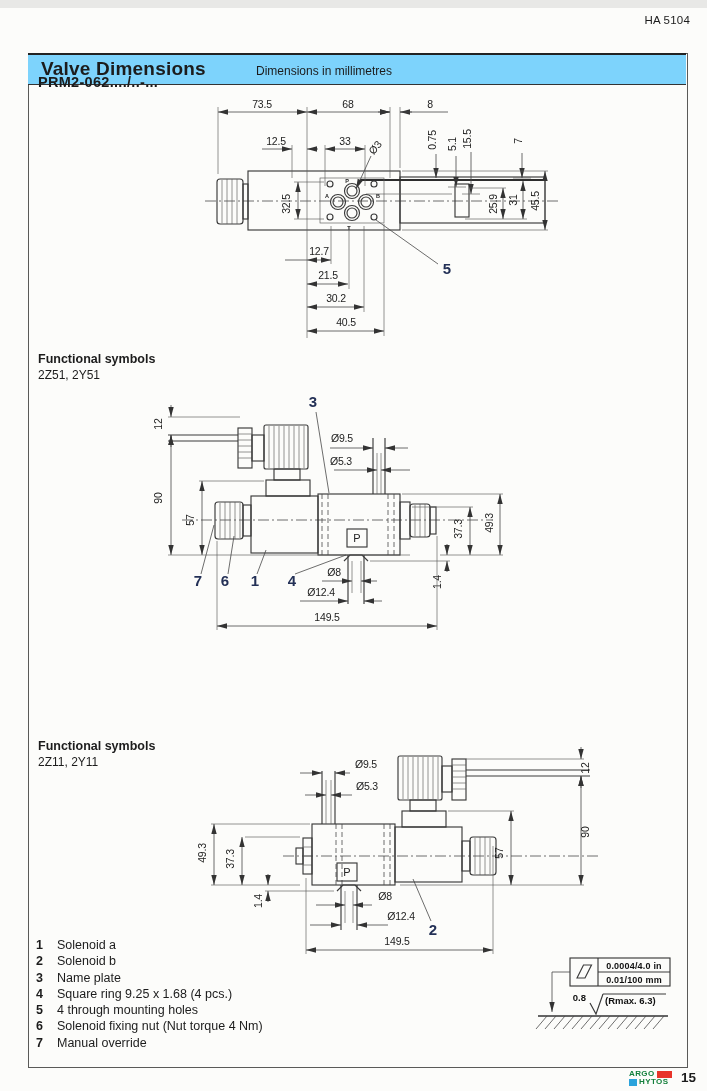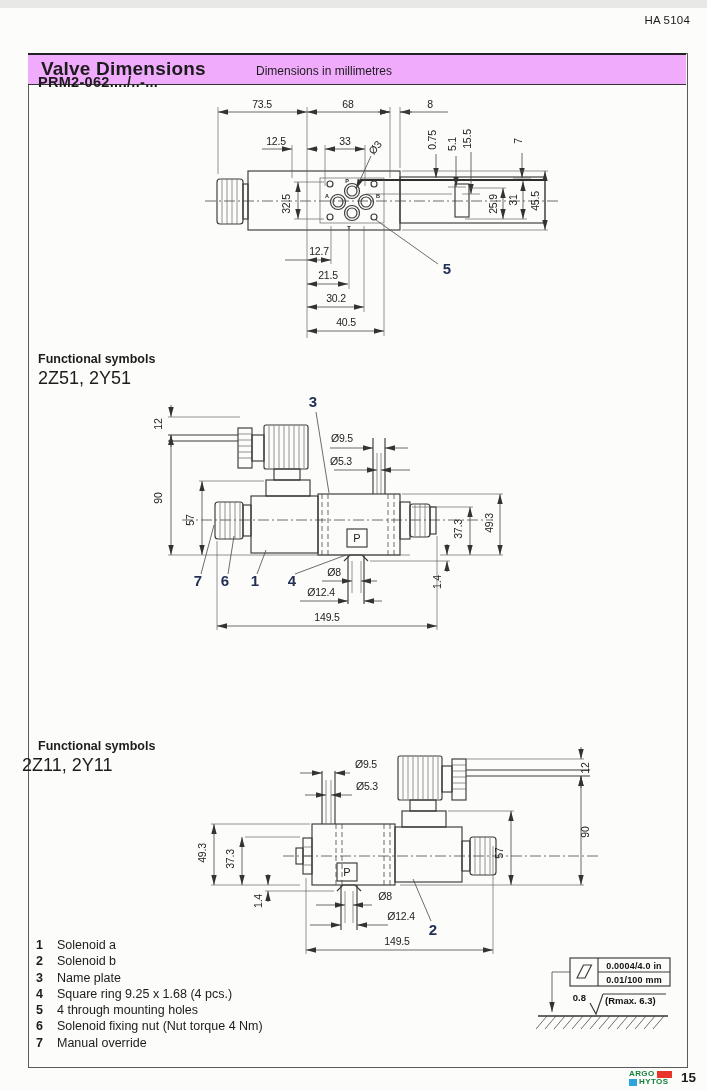--- a/index.html
+++ b/index.html
@@ -2,26 +2,26 @@
 <html><head>
 <meta charset="utf-8">
 <style>
   html,body{margin:0;padding:0;background:#e8e8e6;}
   .page{position:relative;width:707px;height:1091px;margin:8px auto;background:#fcfcfa;
         font-family:"Liberation Sans",sans-serif;color:#1c1c1c;overflow:hidden;}
   .abs{position:absolute;}
   .ha-code{right:17px;top:6px;font-size:11.5px;letter-spacing:.2px;}
   .frame{left:28px;top:45px;width:658px;height:1013px;border:1.2px solid #5a5a58;}
   .header-band{left:28px;top:45px;width:658px;height:29px;border-top:2.5px solid #222;
-               border-bottom:1.4px solid #333;background:#f0abfc;}
+               border-bottom:1.4px solid #333;background:#7dd3fc;}
   .title{left:13px;top:3px;font-size:19px;font-weight:bold;letter-spacing:.2px;}
   .subtitle{left:228px;top:9px;font-size:12px;}
   .model{left:38px;top:66px;font-size:14.5px;font-weight:bold;letter-spacing:.3px;}
   .seclabel{font-size:12.5px;font-weight:bold;}
-  .secvar{font-size:18px;}
+  .secvar{font-size:12px;}
   .legend{left:36px;top:929px;font-size:12.5px;}
   .lrow{display:flex;height:16.3px;line-height:16.3px;}
   .lnum{width:21px;font-weight:bold;}
   .finish-caption{left:538px;top:1013px;width:152px;font-size:12.3px;line-height:1.24;}
   .logo{left:629px;top:1062px;width:50px;font-weight:bold;color:#15803d;}
   .lrow1,.lrow2{display:flex;align-items:center;height:8px;}
   .lrow1 span,.lrow2 span{font-size:8px;font-weight:bold;letter-spacing:.4px;line-height:8px;}
   .redblk{width:15px;height:7px;margin-left:2px;}
   .blublk{width:8px;height:7px;margin-right:2px;}
   .pagenum{left:681px;top:1062px;font-size:13.5px;font-weight:bold;}
@@ -49,21 +49,21 @@
   <div class="abs frame"></div>
   <div class="abs header-band">
     <div class="abs title">Valve Dimensions</div>
     <div class="abs subtitle">Dimensions in millimetres</div>
   </div>
   <div class="abs model">PRM2-062..../..-...</div>
 
   <div class="abs seclabel" style="left:38px;top:344px">Functional symbols</div>
   <div class="abs secvar" style="left:38px;top:360px">2Z51, 2Y51</div>
   <div class="abs seclabel" style="left:38px;top:731px">Functional symbols</div>
-  <div class="abs secvar" style="left:22px;top:747px">2Z11, 2Y11</div>
+  <div class="abs secvar" style="left:38px;top:747px">2Z11, 2Y11</div>
 
   <svg width="707" height="1091" viewBox="0 0 707 1091">
     <defs>
       <marker id="ma" markerUnits="userSpaceOnUse" markerWidth="12" markerHeight="8" refX="10.5" refY="4" orient="auto">
         <path d="M10.5,4 L0.5,1.3 L0.5,6.7 Z" fill="#333"></path>
       </marker>
       <marker id="mb" markerUnits="userSpaceOnUse" markerWidth="12" markerHeight="8" refX="1.5" refY="4" orient="auto">
         <path d="M1.5,4 L11.5,1.3 L11.5,6.7 Z" fill="#333"></path>
       </marker>
     </defs>

